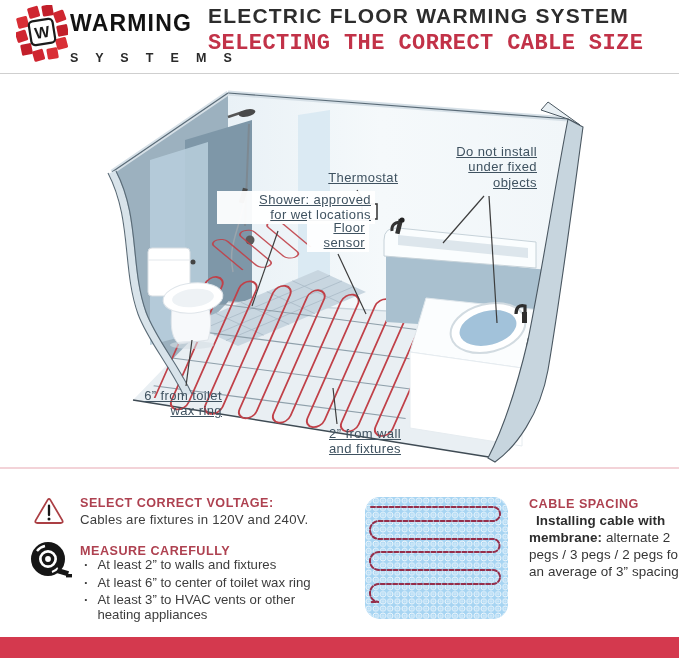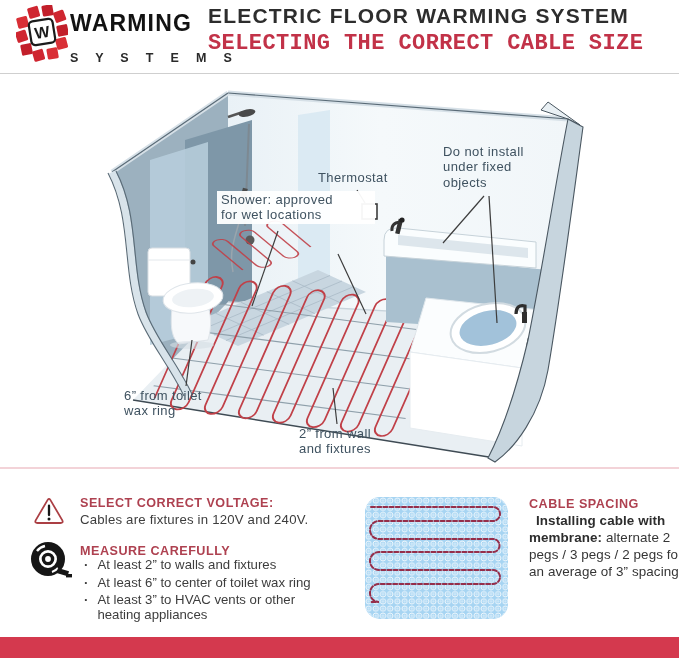--- a/index.html
+++ b/index.html
@@ -9,21 +9,21 @@
   #hdr{position:absolute;left:0;top:0;width:679px;height:74px;}
   #brand-text{position:absolute;left:70px;top:10px;}
   #brand-top{font-size:23px;font-weight:bold;letter-spacing:1.2px;color:#121212;}
   #brand-bot{font-size:12.5px;font-weight:bold;letter-spacing:6.8px;color:#2a2a2a;margin-top:14px;}
   #titles{position:absolute;left:208px;top:4px;width:468px;}
   #title{font-size:21px;font-weight:bold;letter-spacing:1.2px;color:#2d2d2d;}
   #subtitle{font-size:22px;font-weight:bold;letter-spacing:0.4px;color:#c23248;margin-top:3px;font-family:Liberation Mono, monospace;}
   #hdr-rule{position:absolute;left:0;top:73px;width:679px;height:1px;background:#cfcfcf;}
   
   .dlabel{position:absolute;font-size:13px;line-height:1.18;letter-spacing:.4px;
-          color:#3f5260;text-align:left;white-space:pre-line;}
+          color:#3f5260;text-align:right;white-space:pre-line;text-decoration:underline;}
   .boxed{background:rgba(255,255,255,.95);padding:1px 4px;}
   
   .tip-head{position:absolute;font-size:12.6px;font-weight:bold;letter-spacing:.5px;color:#ae4150;}
   .tip-body{position:absolute;font-size:13.2px;color:#3d3d3d;letter-spacing:.2px;}
   #measure-list{position:absolute;left:80px;top:557px;width:262px;font-size:13.2px;color:#3d3d3d;}
   #measure-list .li{display:flex;margin-bottom:2.6px;}
   #measure-list .li:before{content:"·";margin:0 9px 0 4px;font-weight:bold;color:#3d3d3d;}
   #spacing-text{position:absolute;left:529px;top:512px;width:160px;font-size:13.4px;
                 line-height:1.27;color:#353535;letter-spacing:.1px;}
   #spacing-text b{color:#2d2d2d;margin-left:7px;}
@@ -181,20 +181,22 @@
       <line x1="484" y1="120" x2="443" y2="167"></line>
       <line x1="489" y1="120" x2="497" y2="247"></line>
       <line x1="186" y1="310" x2="192" y2="264"></line>
       <line x1="337" y1="348" x2="333" y2="312"></line>
     </g>
   </svg>
 
   <div class="dlabel boxed" style="left:217px;top:191px;width:150px">Shower: approved
 for wet locations</div>
   <div class="dlabel" style="left:318px;top:170px;width:80px">Thermostat</div>
+  <div class="dlabel boxed" style="left:307px;top:219px;width:54px">Floor
+sensor</div>
   <div class="dlabel" style="left:443px;top:144px;width:94px">Do not install
 under fixed
 objects</div>
   <div class="dlabel" style="left:124px;top:388px;width:98px">6” from toilet
 wax ring</div>
   <div class="dlabel" style="left:299px;top:426px;width:102px">2” from wall
 and fixtures</div>
 
   <div id="divider-pink"></div>
 

